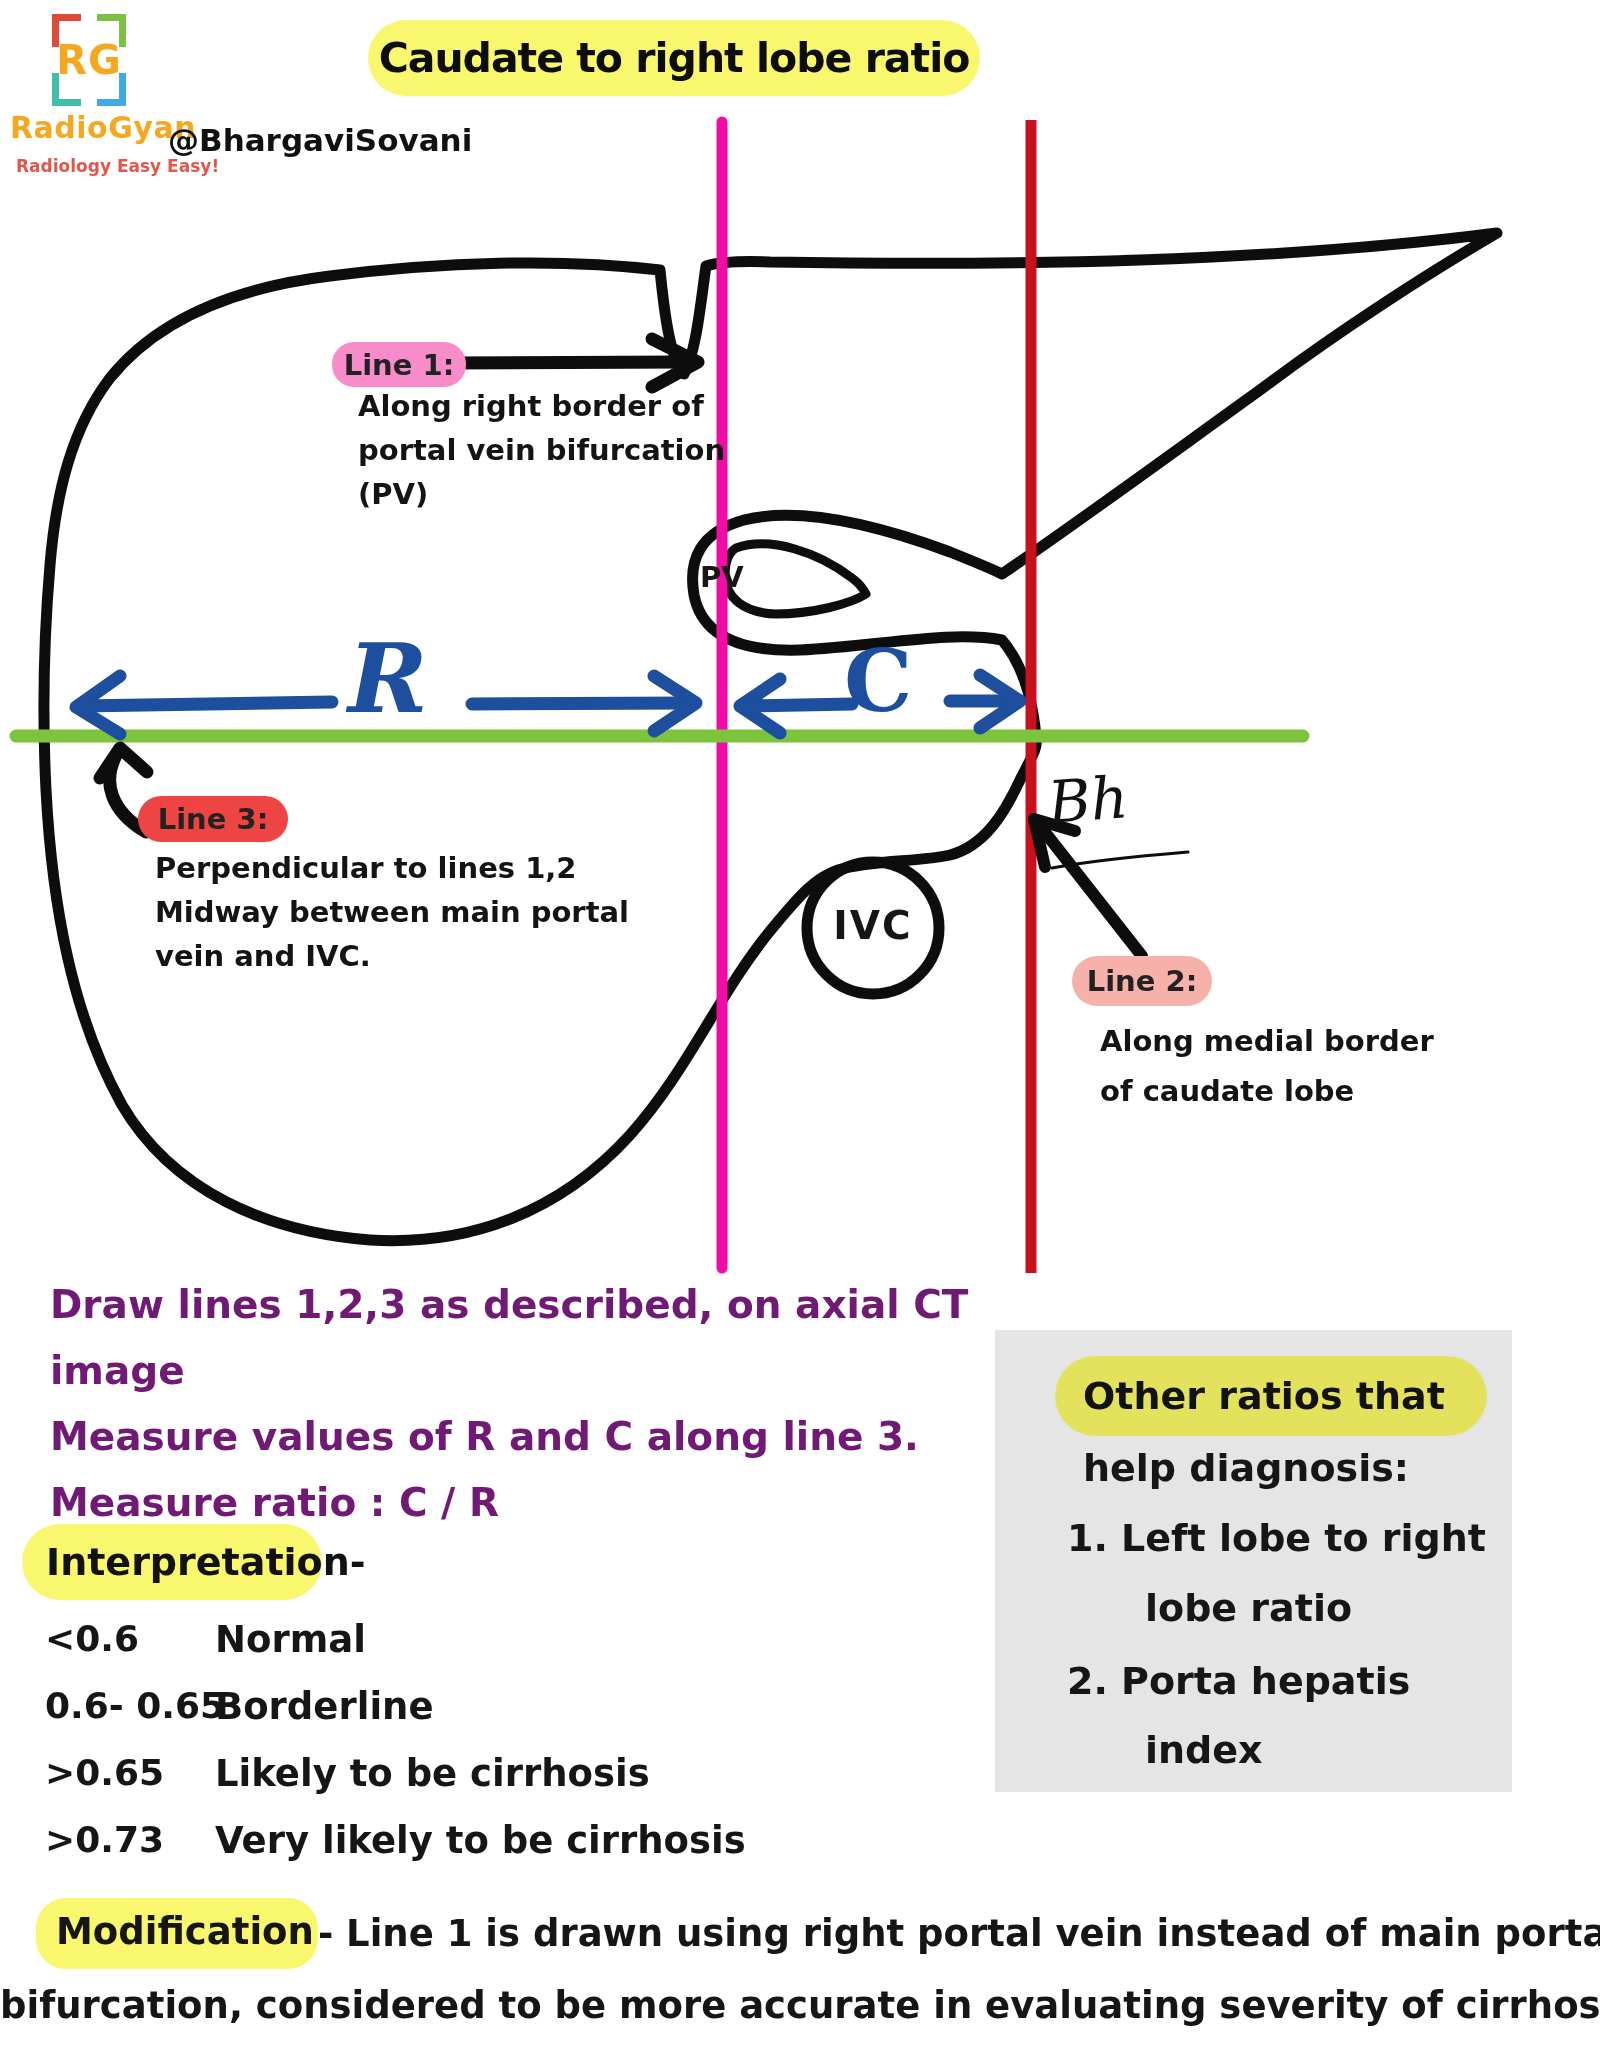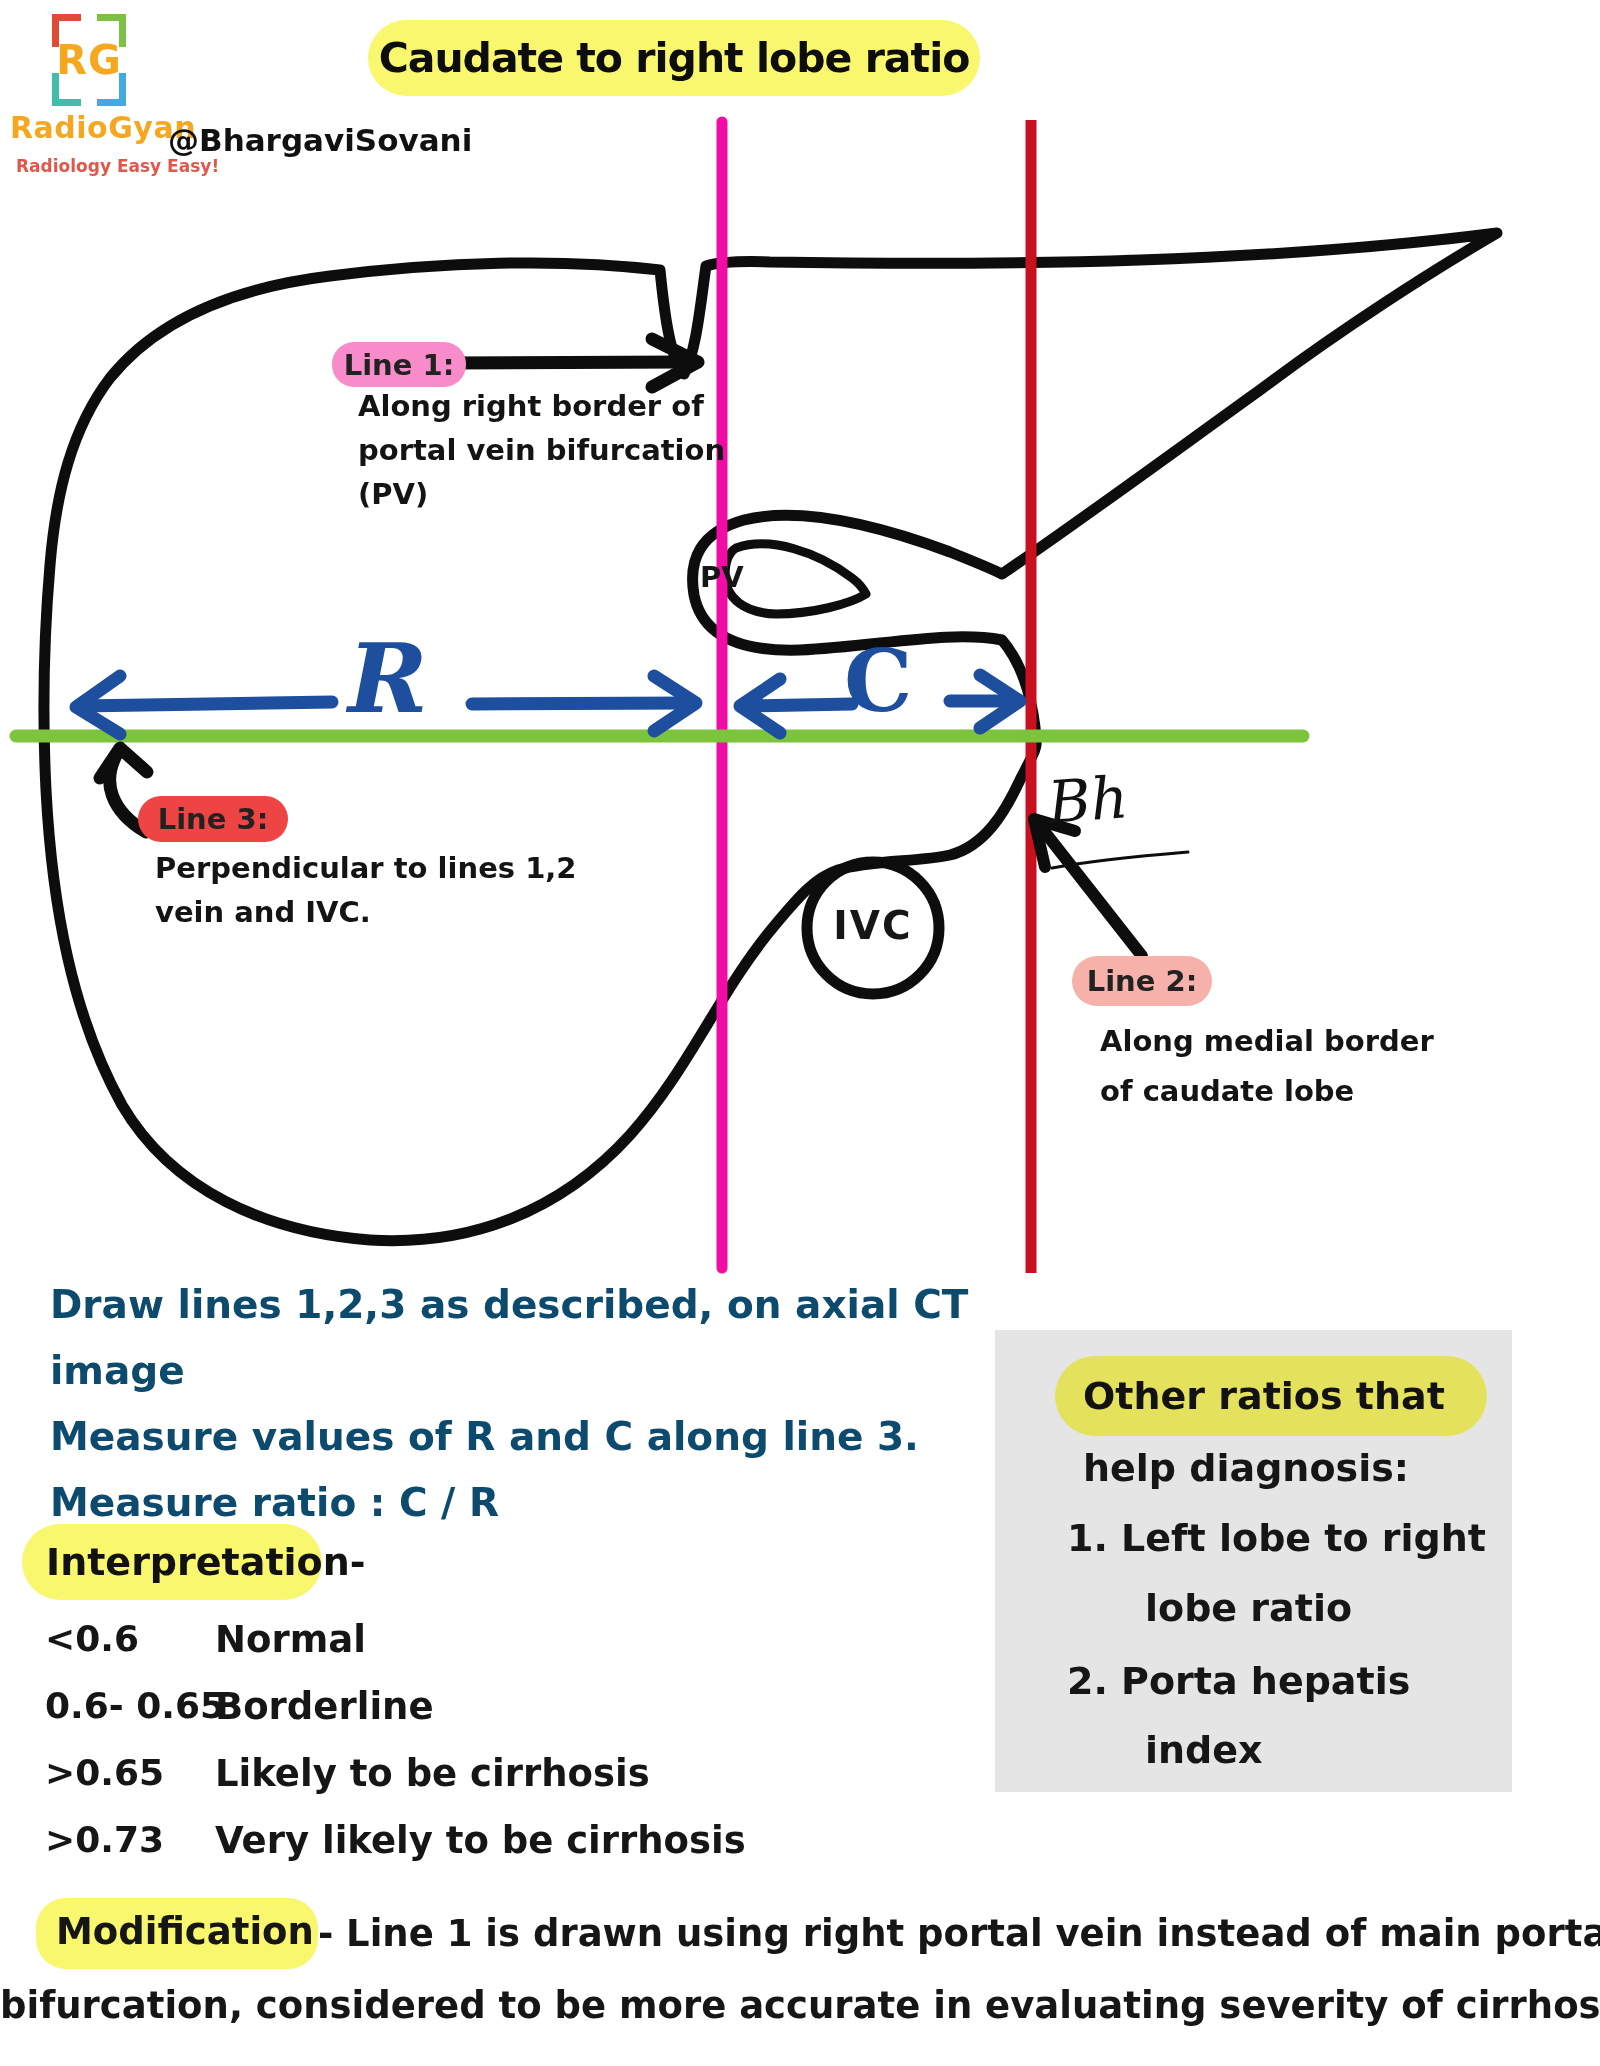--- a/index.html
+++ b/index.html
@@ -35,21 +35,21 @@
   
   .pv-label{left:700px;top:560px;font-size:29px;font-weight:600;z-index:3;}
   .ivc-label{left:807px;top:903px;width:132px;text-align:center;font-size:39px;font-weight:600;letter-spacing:2px;z-index:3;}
   .r-label{left:348px;top:622px;font-size:96px;font-weight:bold;font-style:italic;color:#1d4f9e;
            font-family:"DejaVu Serif","Liberation Serif",serif;z-index:3;}
   .c-label{left:844px;top:630px;font-size:86px;font-weight:bold;color:#1d4f9e;
            font-family:"DejaVu Serif","Liberation Serif",serif;z-index:3;}
   .bh-sig{left:1048px;top:766px;font-size:58px;font-style:italic;color:#111;
           font-family:"DejaVu Serif","Liberation Serif",serif;transform:rotate(-4deg);z-index:3;}
   
-  .instructions{left:50px;top:1272px;font-size:39px;line-height:66px;font-weight:600;color:#0c4a6e;z-index:3;}
+  .instructions{left:50px;top:1272px;font-size:39px;line-height:66px;font-weight:600;color:#701a75;z-index:3;}
   
   .interp-pill{left:22px;top:1524px;width:300px;height:76px;border-radius:38px;background:#f9f76e;z-index:2;
                display:flex;align-items:center;padding-left:24px;box-sizing:border-box;}
   .interp-heading{font-size:38px;font-weight:600;color:#121212;}
   .interp-rows{left:0;top:1608px;width:900px;z-index:3;}
   .irow{position:relative;height:67px;}
   .irow .val{position:absolute;left:45px;top:10px;font-size:36px;font-weight:600;}
   .irow .lab{position:absolute;left:215px;top:10px;font-size:37px;font-weight:600;}
   
   .gray-box{left:995px;top:1330px;width:517px;height:462px;background:#e5e5e5;z-index:2;}
@@ -162,20 +162,21 @@
 
   <div class="abs txt pv-label">PV</div>
   <div class="abs txt r-label">R</div>
   <div class="abs txt c-label">C</div>
   <div class="abs txt ivc-label">IVC</div>
   <div class="abs txt bh-sig">Bh</div>
 
   <div class="abs pill pill-line3">Line 3:</div>
   <div class="abs txt desc d-line3">
     <div>Perpendicular to lines 1,2</div>
+    <div>Midway between main portal</div>
     <div>vein and IVC.</div>
   </div>
 
   <div class="abs pill pill-line2">Line 2:</div>
   <div class="abs txt desc d-line2">
     <div>Along medial border</div>
     <div>of caudate lobe</div>
   </div>
 
   <div class="abs txt instructions">

